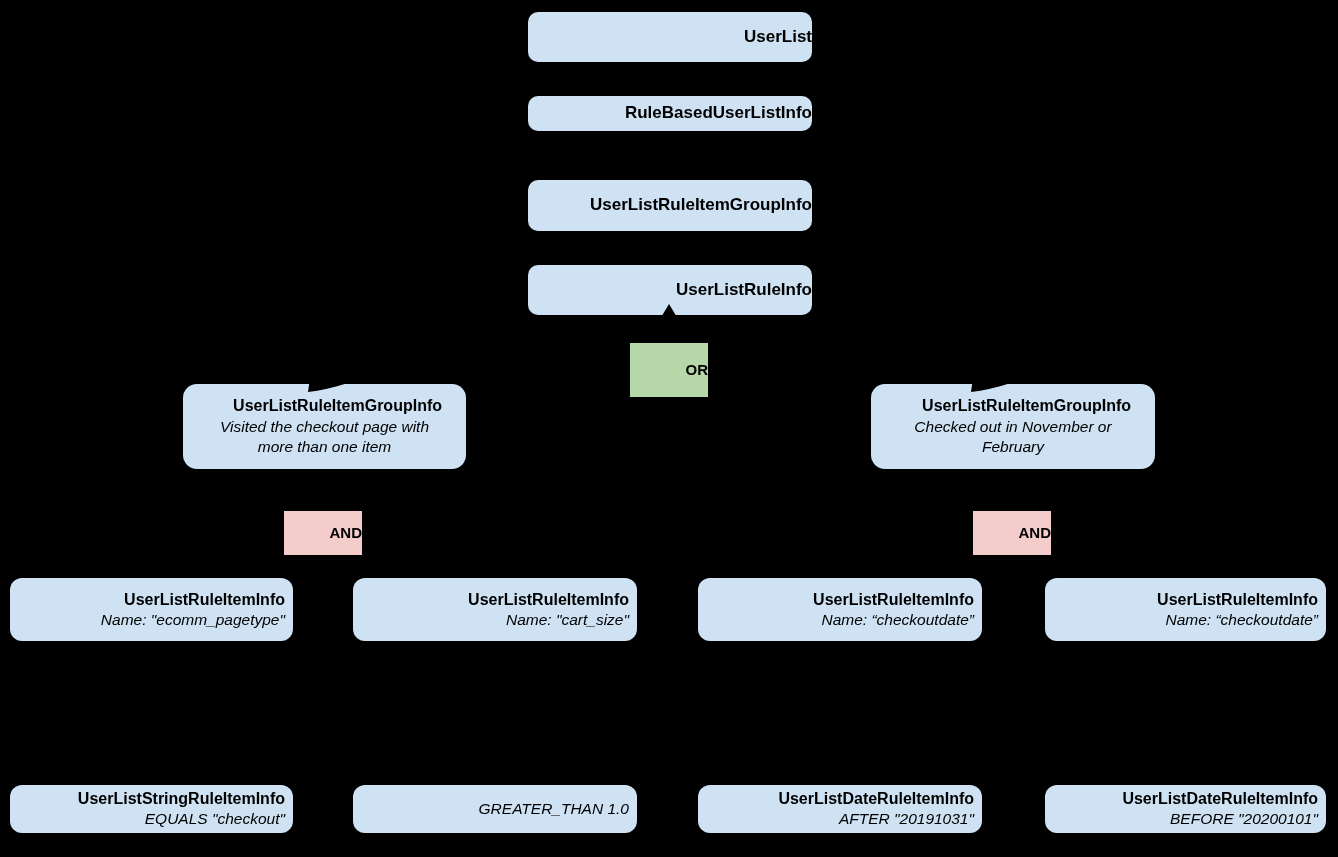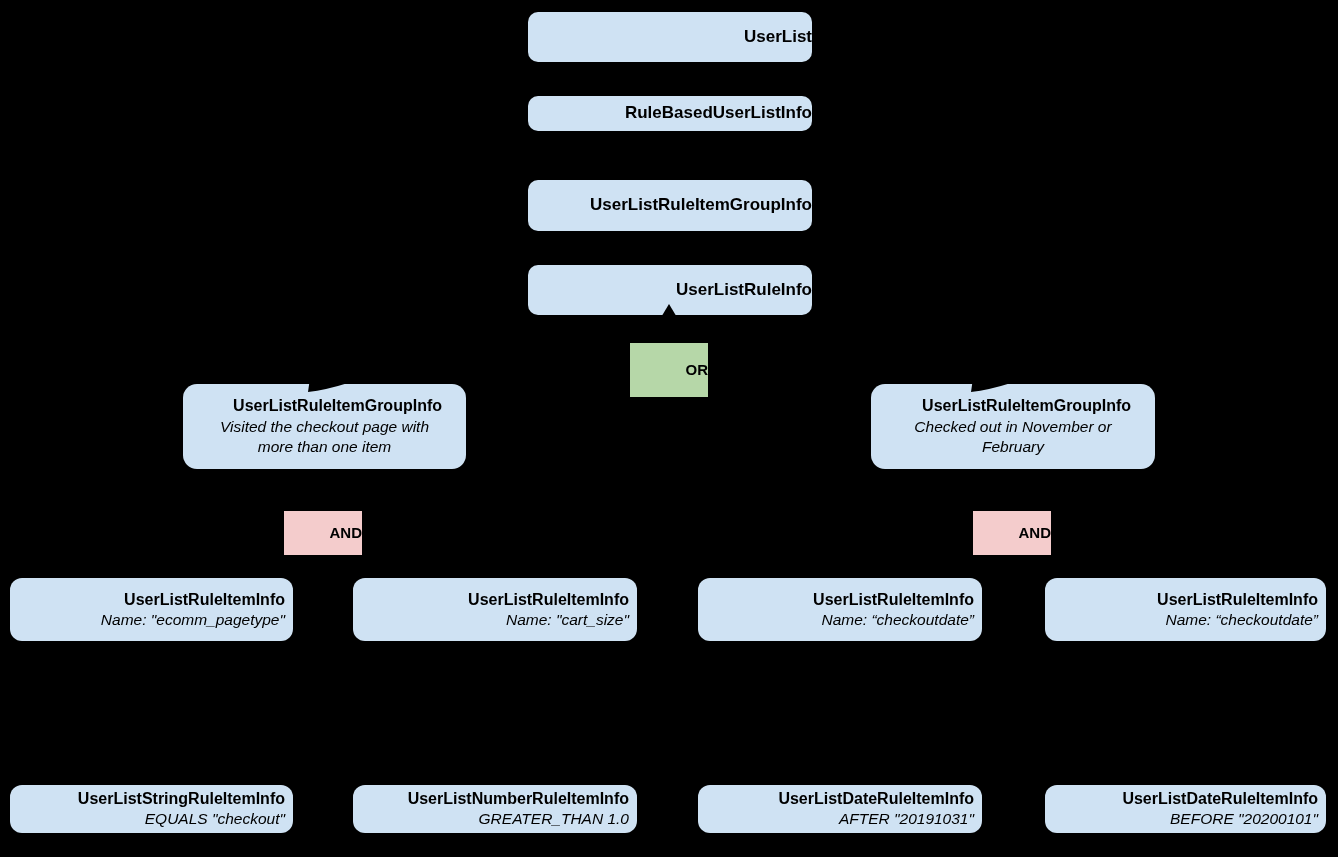--- a/index.html
+++ b/index.html
@@ -133,21 +133,20 @@
   <div class="node leaf-node" style="left:1045px; width:281px;">
     <span class="node-title">UserListRuleItemInfo</span>
     <span class="node-desc">Name: “checkoutdate”</span>
   </div>
 
   <div class="node leaf-node operand-node" style="left:10px;">
     <span class="node-title">UserListStringRuleItemInfo</span>
     <span class="node-desc">EQUALS "checkout"</span>
   </div>
   <div class="node leaf-node operand-node" style="left:353px; width:284px;">
-    <span class="node-title">UserListNumberRuleItemInfo</span>
     <span class="node-desc">GREATER_THAN 1.0</span>
   </div>
   <div class="node leaf-node operand-node" style="left:698px; width:284px;">
     <span class="node-title">UserListDateRuleItemInfo</span>
     <span class="node-desc">AFTER "20191031"</span>
   </div>
   <div class="node leaf-node operand-node" style="left:1045px; width:281px;">
     <span class="node-title">UserListDateRuleItemInfo</span>
     <span class="node-desc">BEFORE "20200101"</span>
   </div>

